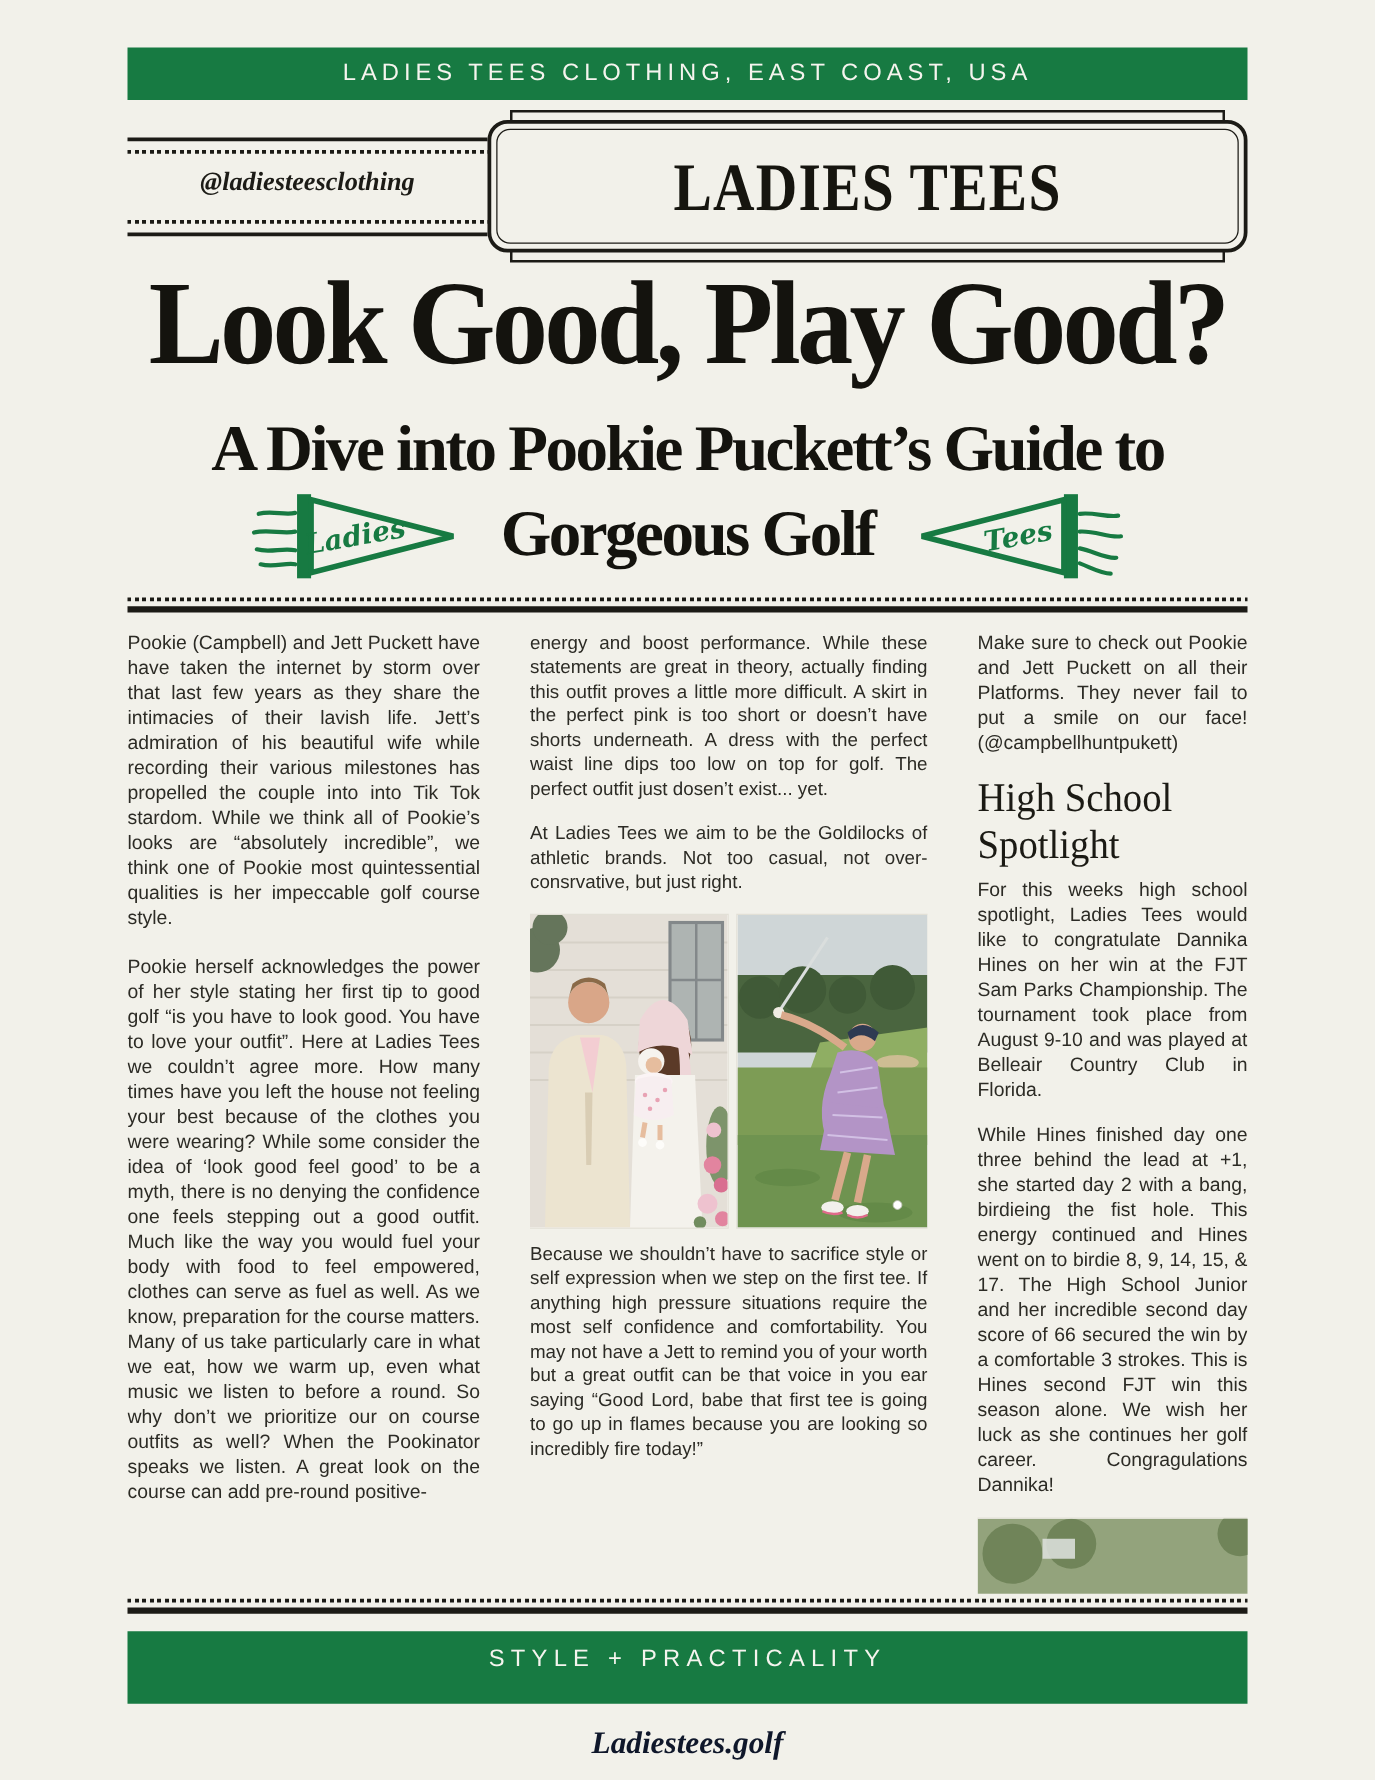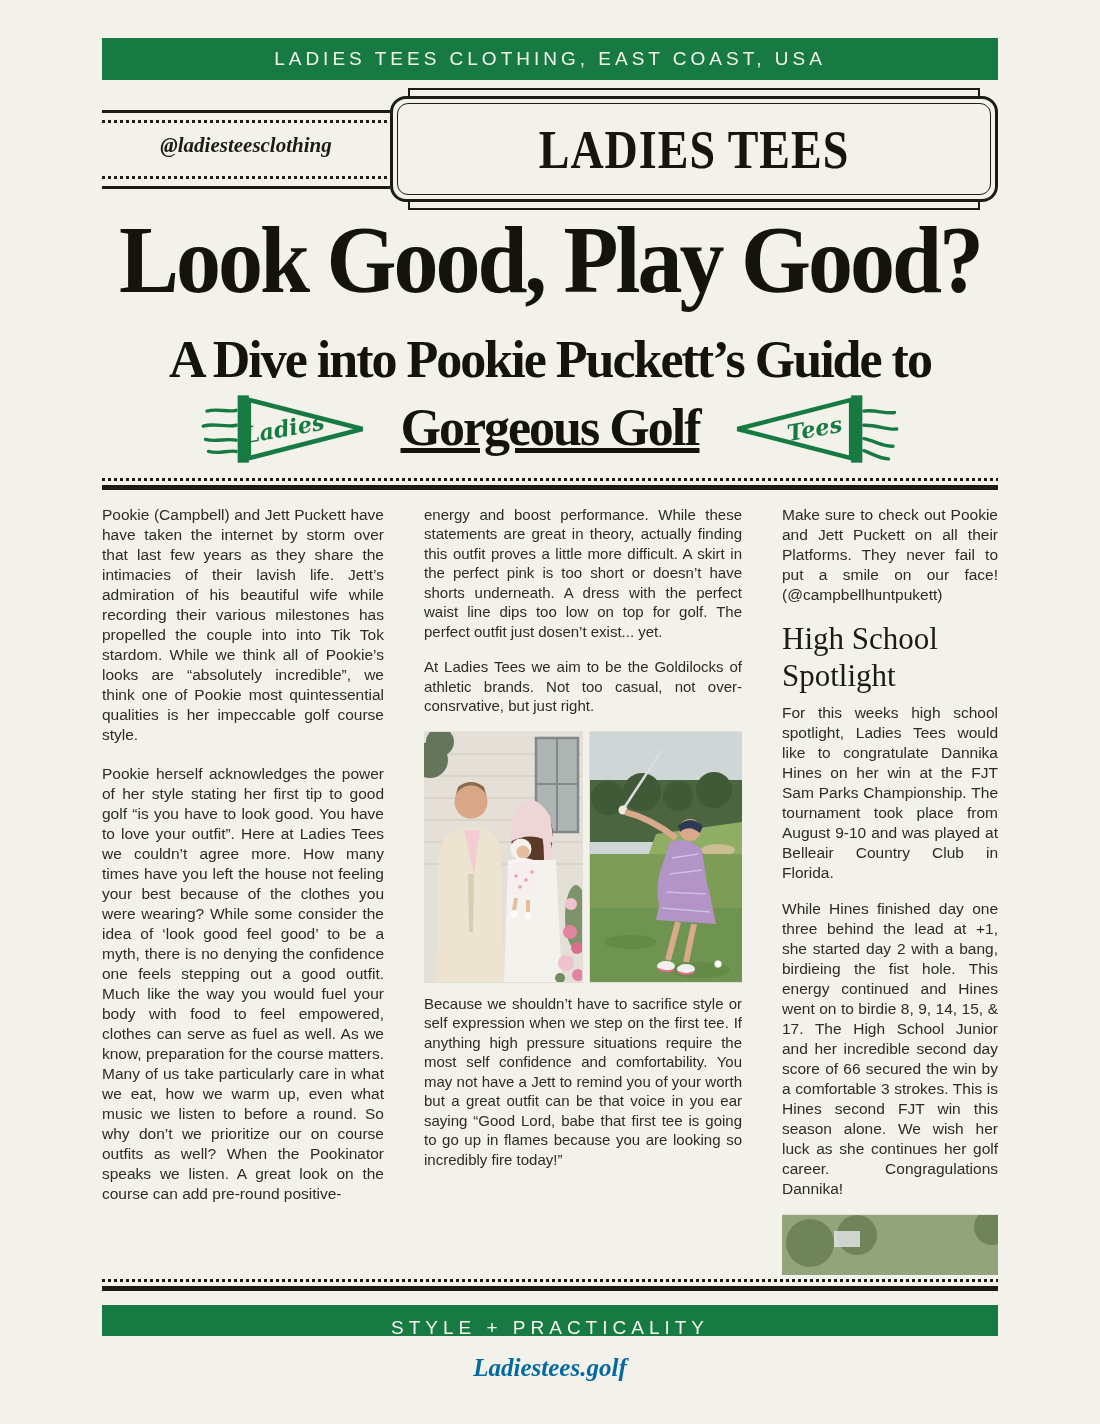--- a/index.html
+++ b/index.html
@@ -9,21 +9,21 @@
     background:#f2f1ea; overflow:hidden; padding:0 102px;
     font-family:"Liberation Sans", sans-serif; color:#26251f;
   }
   
   .green-banner {
     background:#177a42; color:#f5f4ee; text-align:center;
     height:42px; line-height:42px; font-size:19px; letter-spacing:4px;
     font-family:"Liberation Sans", sans-serif;
   }
   .top-banner { margin-top:38px; }
-  .bottom-banner { margin-top:14px; height:31px; line-height:46px; letter-spacing:5px; }
+  .bottom-banner { margin-top:14px; height:58px; line-height:46px; letter-spacing:5px; }
   
   .masthead { margin-top:13px; display:flex; align-items:center; height:112px; position:relative; }
   .mast-side { flex:1; display:flex; flex-direction:column; justify-content:center; }
   .solidline { height:3px; background:#1c1b16; }
   .dotline { height:3px; background:repeating-linear-gradient(90deg,#1c1b16 0 3px, transparent 3px 6px); }
   .mast-side .dotline { margin-top:7px; }
   .mast-side .solidline.bottom { margin-top:7px; }
   .mast-text {
     height:46px; display:flex; align-items:center; justify-content:center;
     font-family:"Liberation Serif", serif; font-style:italic; font-weight:600; font-size:21px; color:#1c1b16;
@@ -71,21 +71,21 @@
   .photo-row { display:flex; gap:8px; margin:4px 0 12px 0; }
   .photo-frame { background:#fbfaf6; box-shadow:0 0 0 1px #e2e0d6; }
   .spotlight-heading {
     font-family:"Liberation Serif", serif; font-weight:400; font-size:31px; color:#1b1a14;
     margin:2px 0 10px 0; letter-spacing:0; transform:scaleY(1.05); transform-origin:left center;
   }
   .winner-wrap { margin-top:8px; }
   
   .website {
     margin-top:18px; text-align:center; font-family:"Liberation Serif", serif;
-    font-style:italic; font-weight:600; font-size:25px; color:#0369a1;
+    font-style:italic; font-weight:600; font-size:25px; color:#0f172a;
   }
 </style>
 </head>
 <body>
 
 <div class="page">
 
   <div class="green-banner top-banner">
     <span>LADIES TEES CLOTHING, EAST COAST, USA</span>
   </div>
@@ -118,21 +118,21 @@
         <path d="M 8 26 C 22 22, 36 28, 47 25"></path>
         <path d="M 3 46 C 18 42, 34 48, 47 45"></path>
         <path d="M 6 64 C 20 68, 34 62, 47 65"></path>
         <path d="M 10 80 C 24 84, 36 78, 47 80"></path>
       </g>
       <rect x="49" y="5" width="15" height="90" fill="#177a42"></rect>
       <polygon points="64,11 216,50 64,89" fill="none" stroke="#177a42" stroke-width="6"></polygon>
       <text x="112" y="60" text-anchor="middle" transform="rotate(-10 112 55)" font-family="DejaVu Serif, serif" font-style="italic" font-weight="700" font-size="30" fill="#177a42">Ladies</text>
     </svg>
 
-    <div class="subheadline" style="margin-top:0;text-decoration:underline;">Gorgeous Golf</div>
+    <div class="subheadline" style="margin-top:0;">Gorgeous Golf</div>
 
     <svg class="pennant" width="172" height="78" viewBox="0 0 230 100">
       <g stroke="#177a42" stroke-width="4.5" fill="none" stroke-linecap="round">
         <path d="M 183 26 C 198 24, 212 30, 224 28"></path>
         <path d="M 183 45 C 200 44, 214 52, 227 50"></path>
         <path d="M 183 63 C 198 66, 210 74, 222 73"></path>
         <path d="M 183 79 C 196 84, 206 90, 216 90"></path>
       </g>
       <rect x="166" y="5" width="15" height="90" fill="#177a42"></rect>
       <polygon points="166,11 14,50 166,89" fill="none" stroke="#177a42" stroke-width="6"></polygon>

